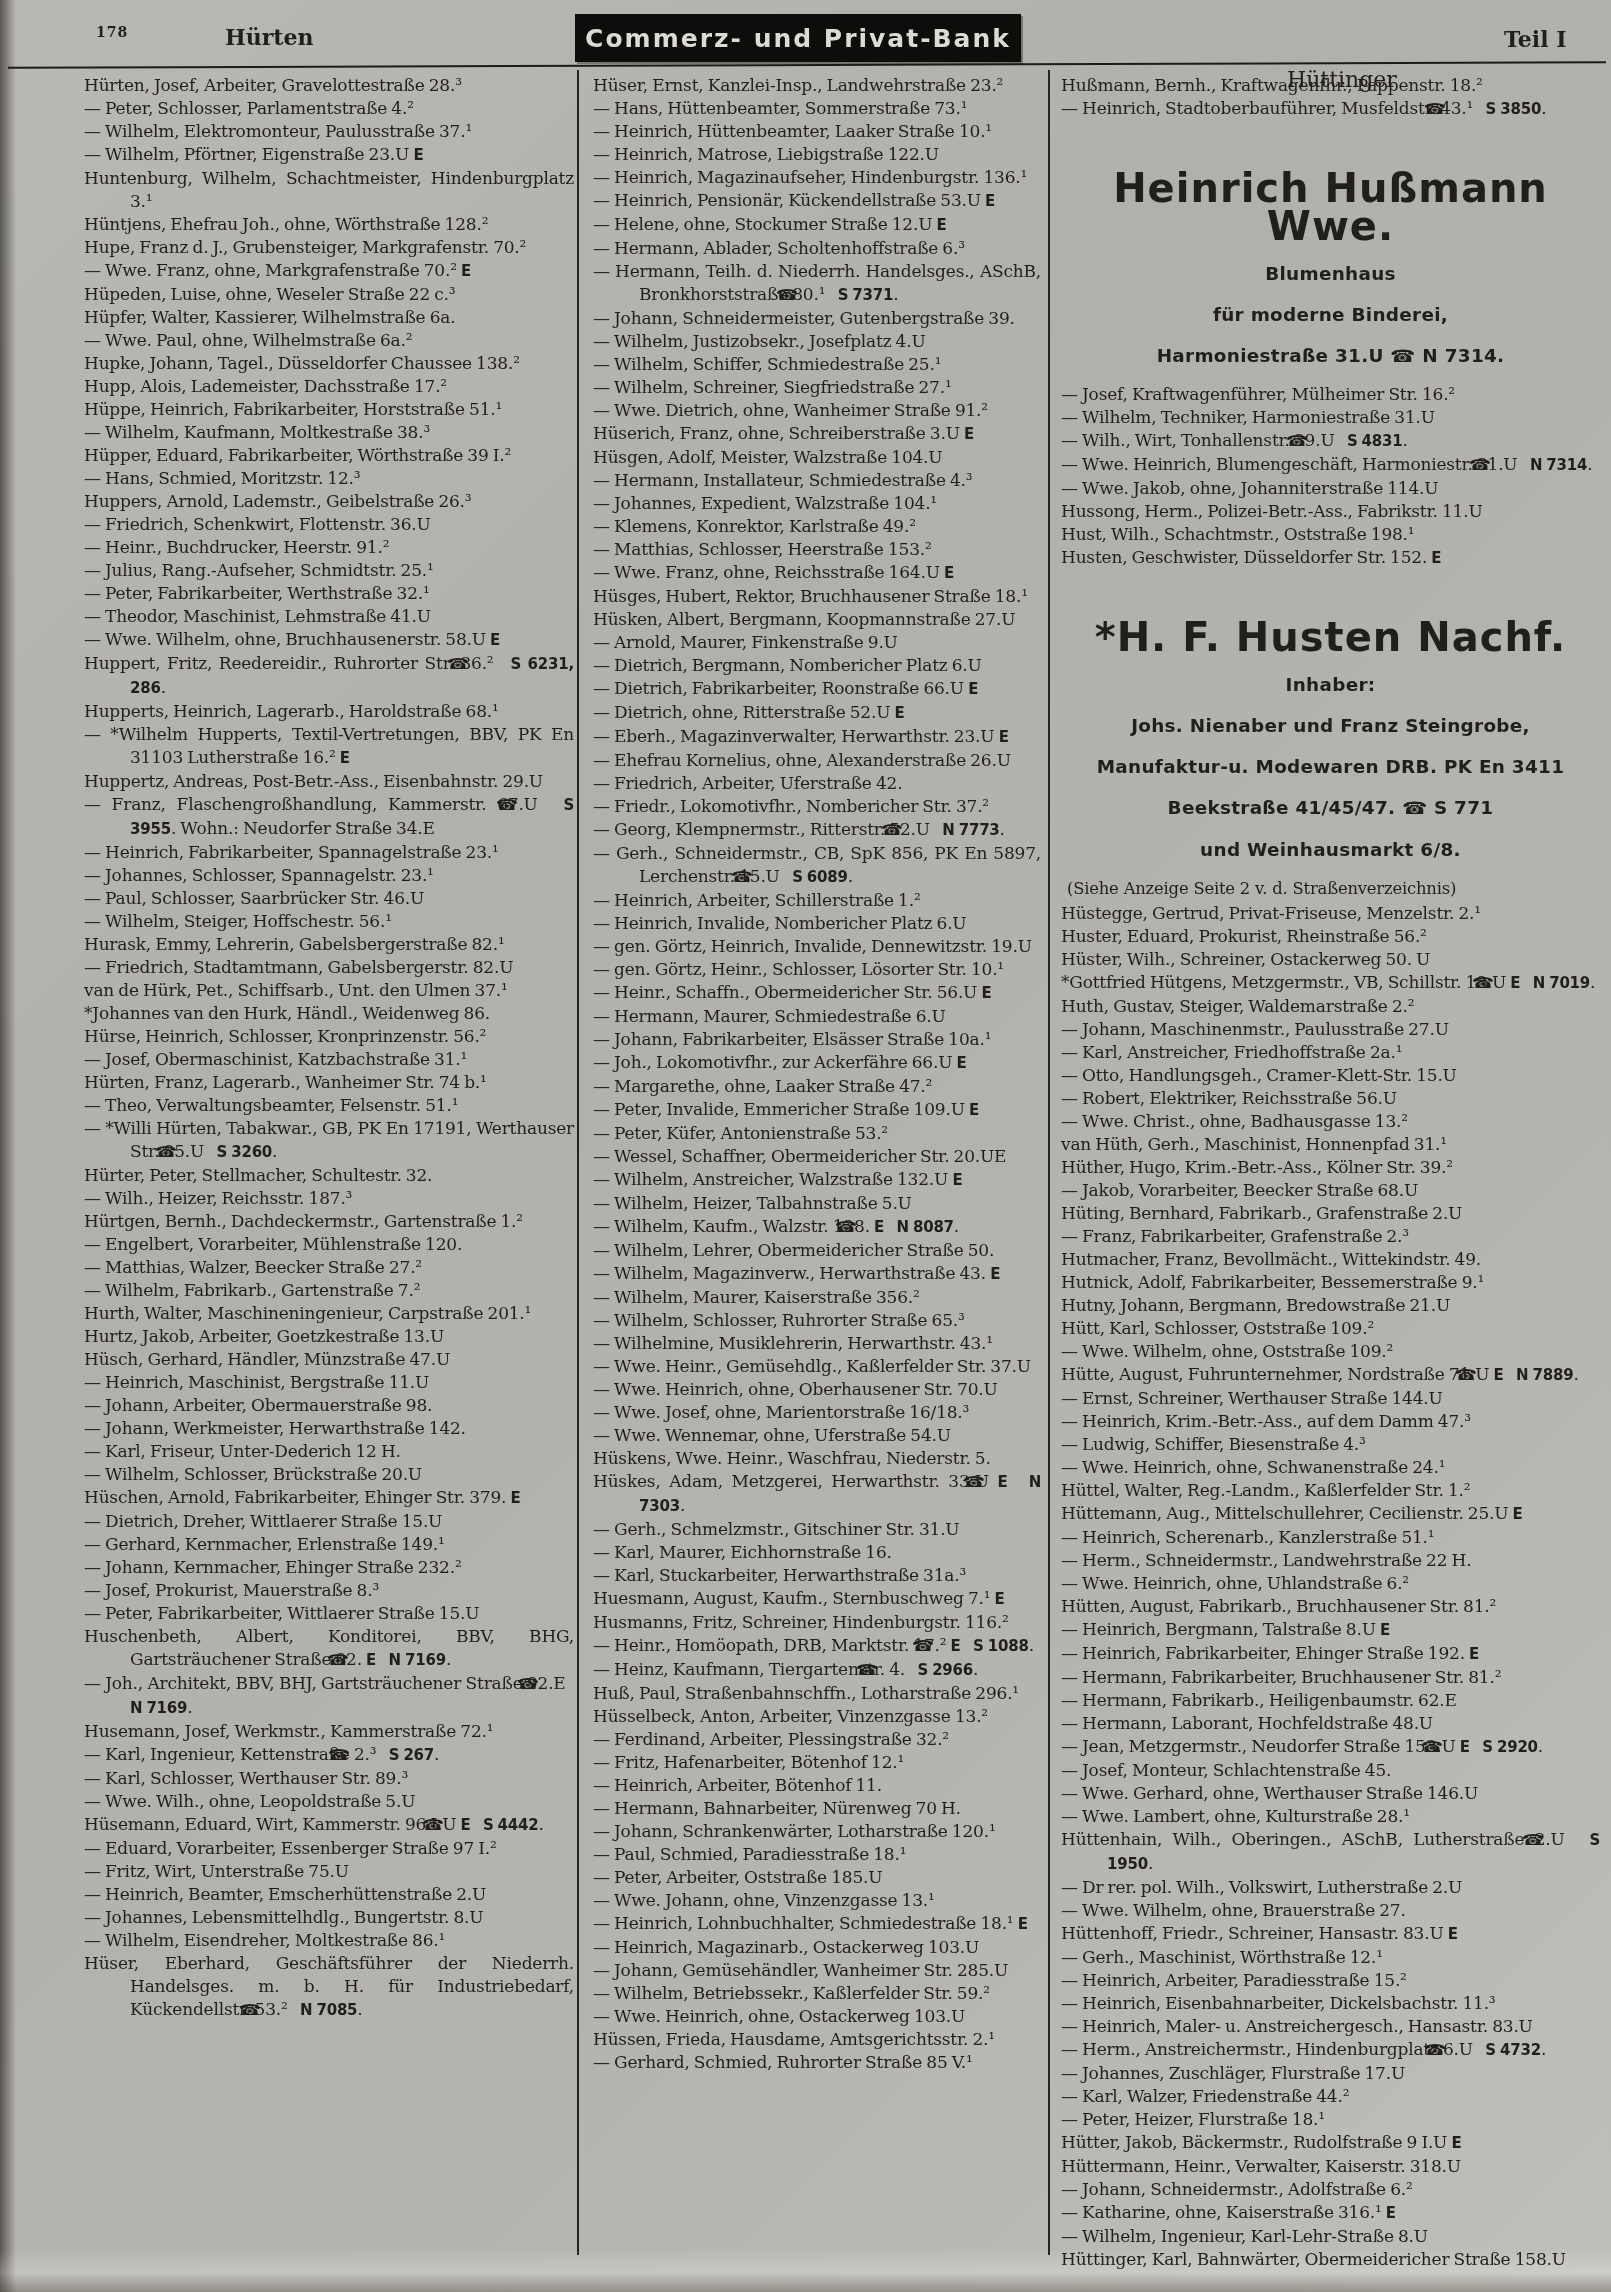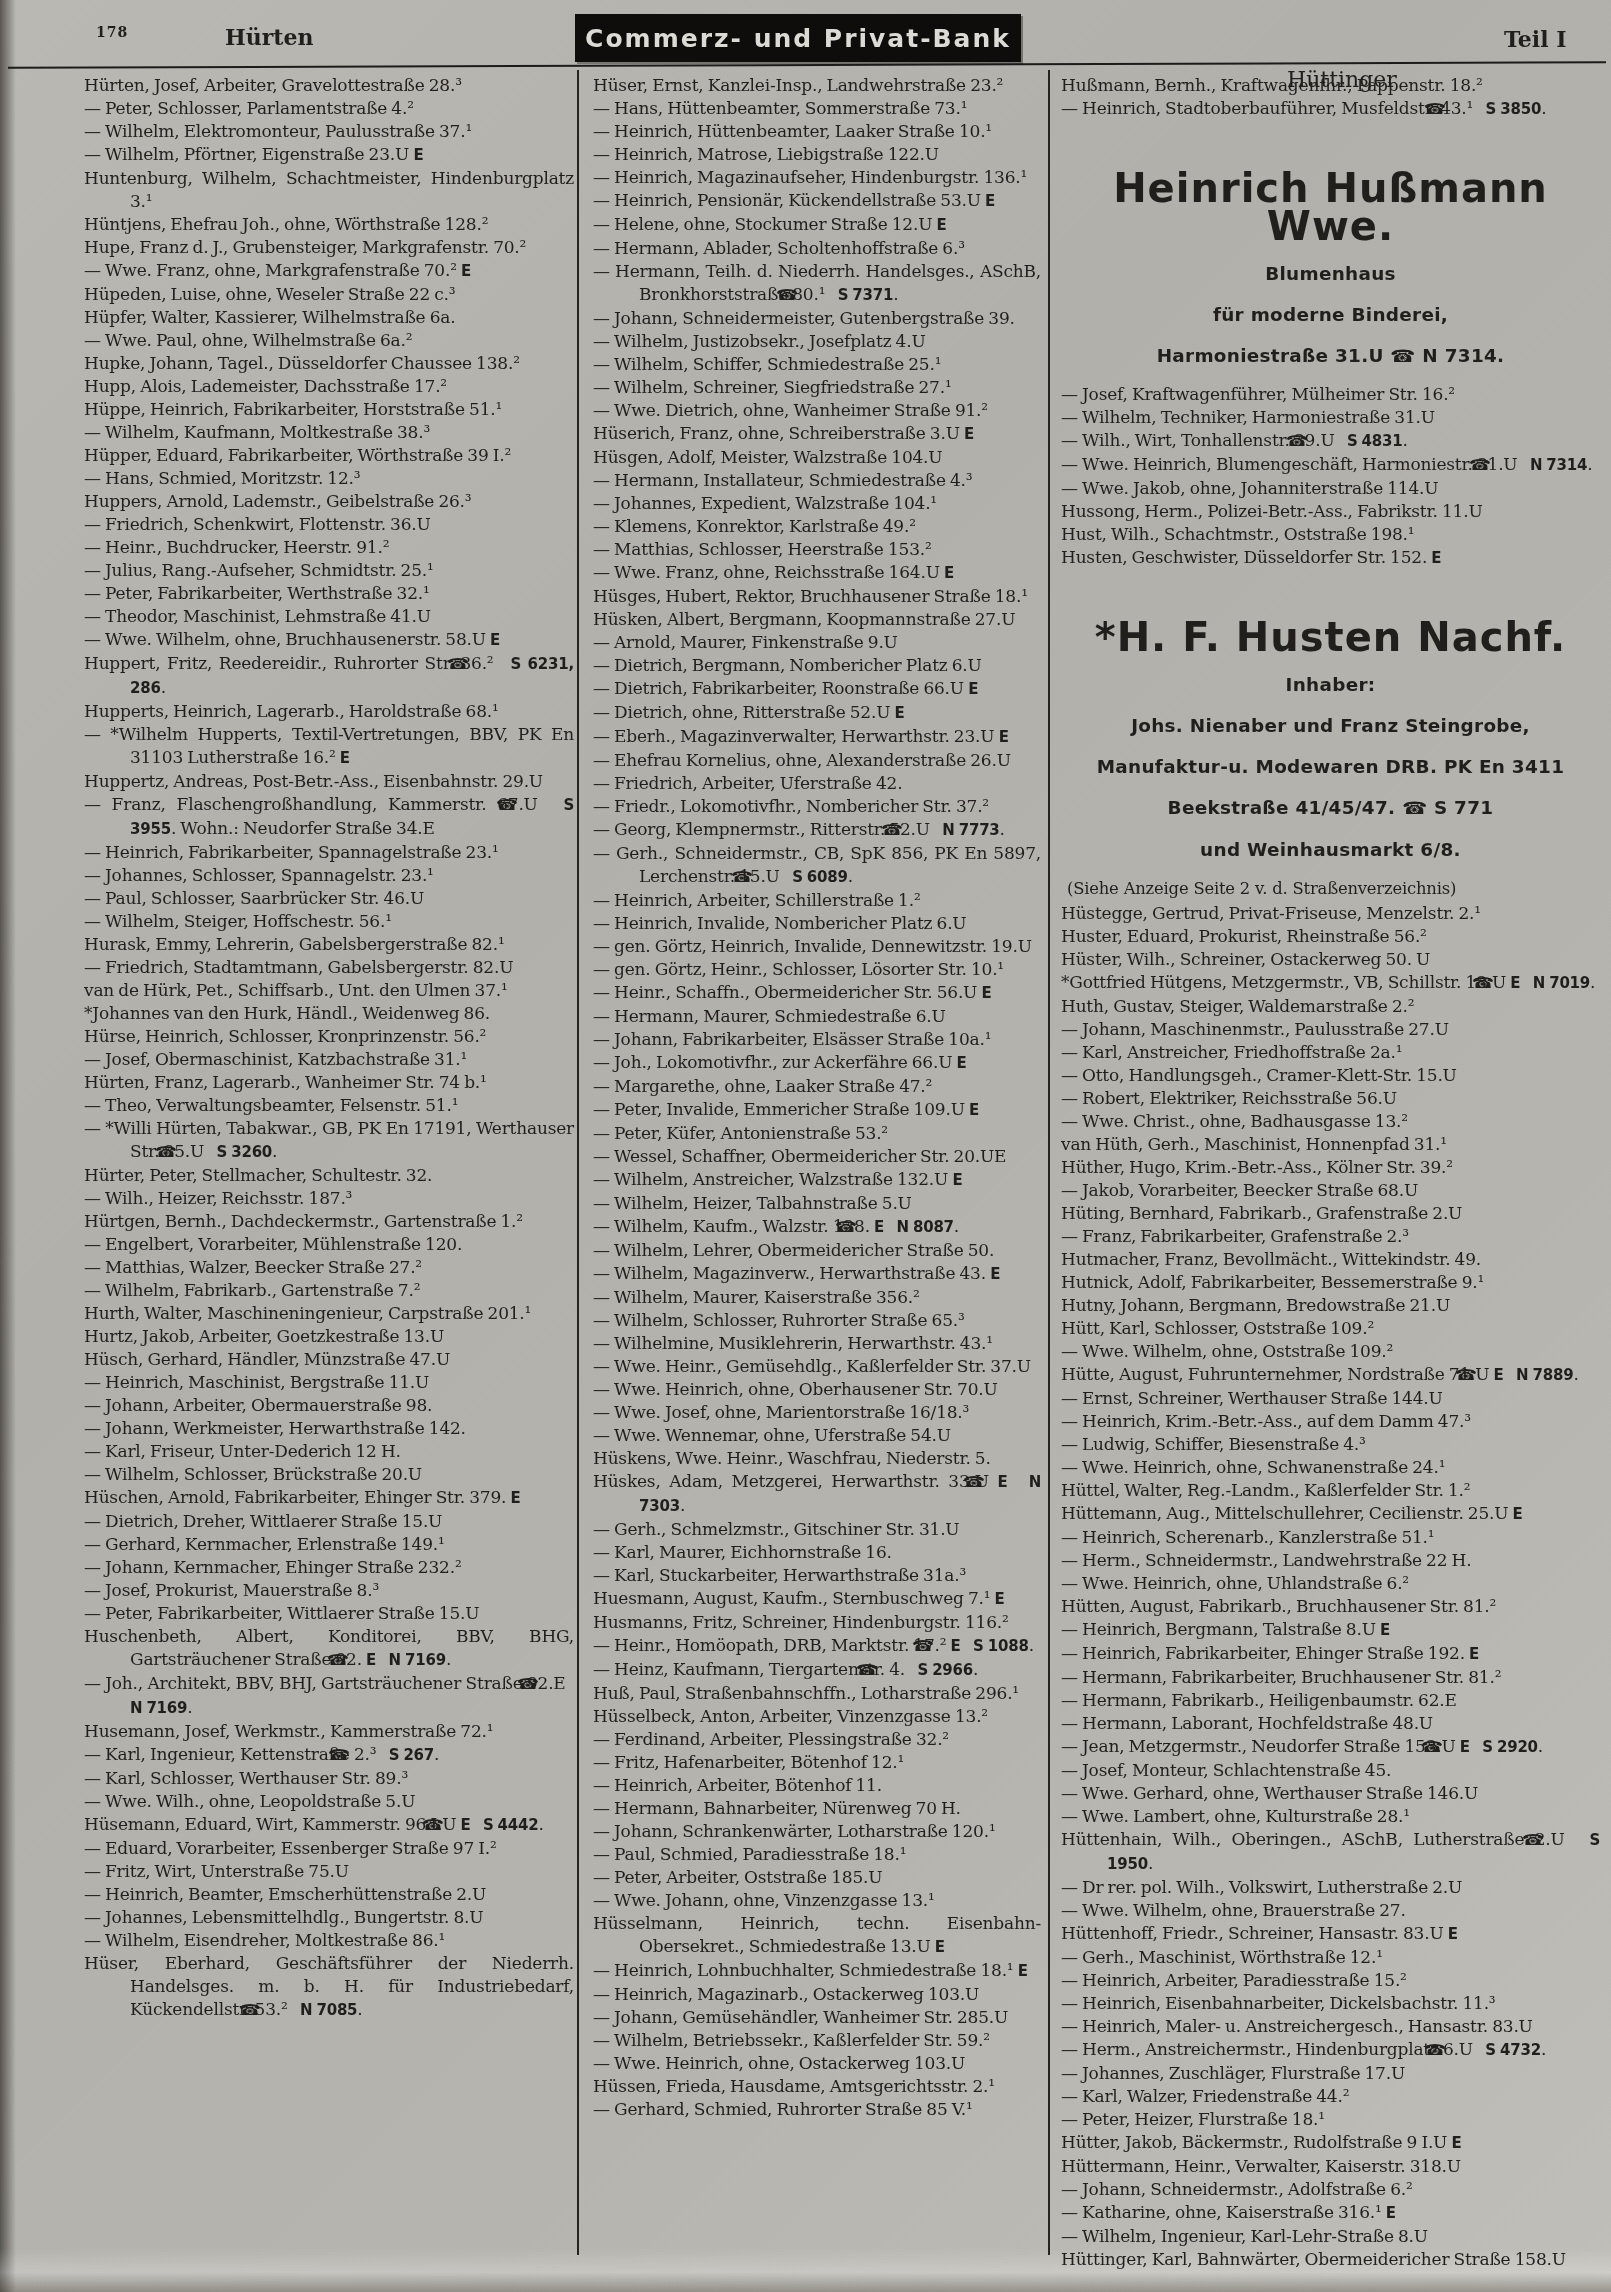--- a/index.html
+++ b/index.html
@@ -210,21 +210,20 @@
     <div class="entry">Huß, Paul, Straßenbahnschffn., Lotharstraße 296.¹</div>
     <div class="entry">Hüsselbeck, Anton, Arbeiter, Vinzenzgasse 13.²</div>
     <div class="entry">— Ferdinand, Arbeiter, Plessingstraße 32.²</div>
     <div class="entry">— Fritz, Hafenarbeiter, Bötenhof 12.¹</div>
     <div class="entry">— Heinrich, Arbeiter, Bötenhof 11.</div>
     <div class="entry">— Hermann, Bahnarbeiter, Nürenweg 70 H.</div>
     <div class="entry">— Johann, Schrankenwärter, Lotharstraße 120.¹</div>
     <div class="entry">— Paul, Schmied, Paradiesstraße 18.¹</div>
     <div class="entry">— Peter, Arbeiter, Oststraße 185.U</div>
     <div class="entry">— Wwe. Johann, ohne, Vinzenzgasse 13.¹</div>
-    <div class="entry">Hüsselmann, Heinrich, techn. Eisenbahn-Obersekret., Schmiedestraße 13.U <b>E</b></div>
     <div class="entry">— Heinrich, Lohnbuchhalter, Schmiedestraße 18.¹ <b>E</b></div>
     <div class="entry">— Heinrich, Magazinarb., Ostackerweg 103.U</div>
     <div class="entry">— Johann, Gemüsehändler, Wanheimer Str. 285.U</div>
     <div class="entry">— Wilhelm, Betriebssekr., Kaßlerfelder Str. 59.²</div>
     <div class="entry">— Wwe. Heinrich, ohne, Ostackerweg 103.U</div>
     <div class="entry">Hüssen, Frieda, Hausdame, Amtsgerichtsstr. 2.¹</div>
     <div class="entry">— Gerhard, Schmied, Ruhrorter Straße 85 V.¹</div>
   </div>
 <div class="col" id="col3">
     <div class="entry">Hußmann, Bernh., Kraftwagenfhr., Pappenstr. 18.²</div>

